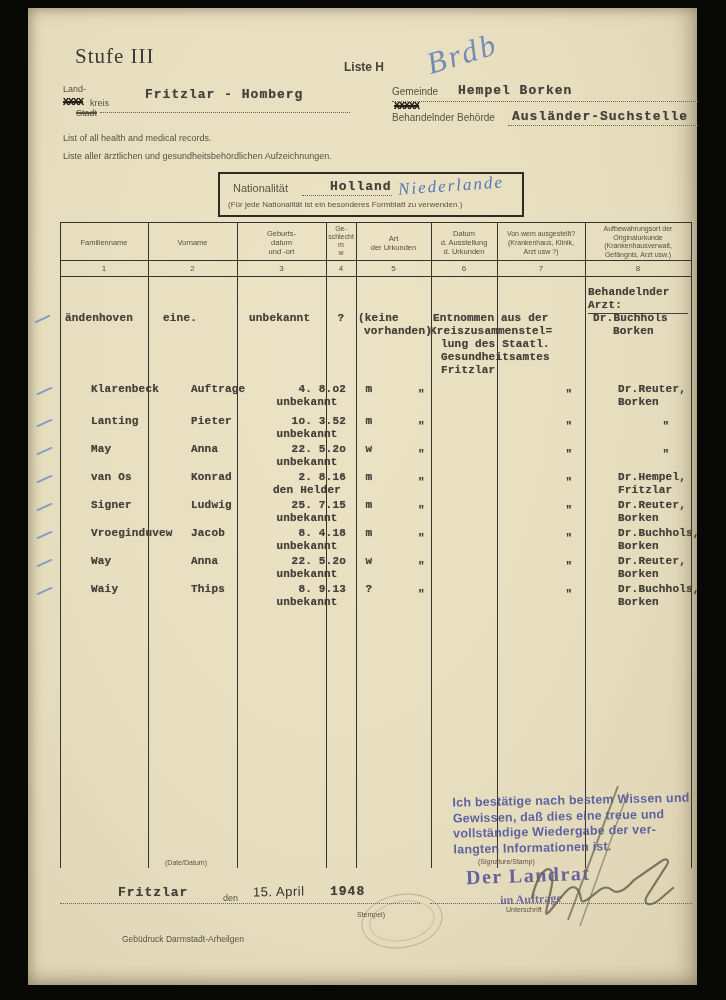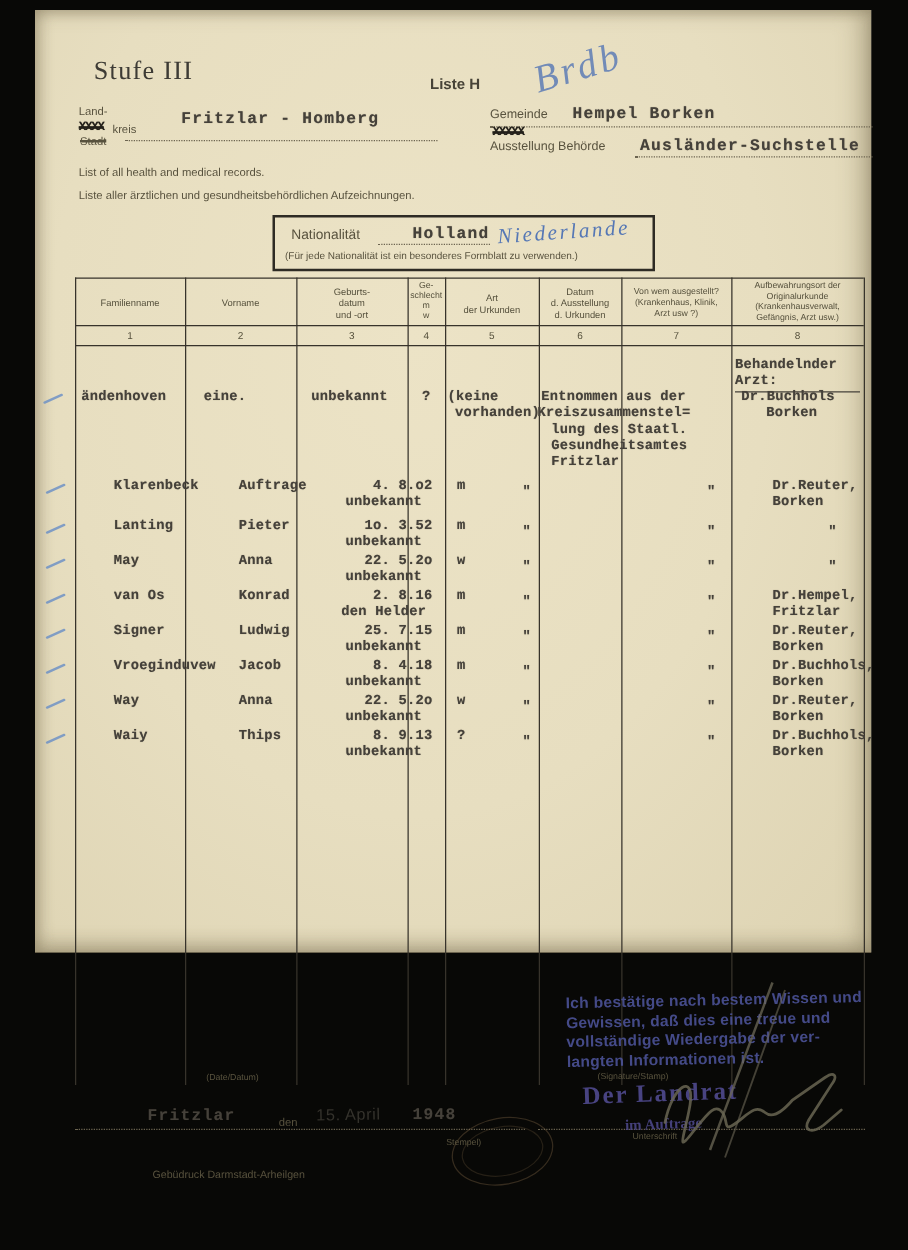--- a/index.html
+++ b/index.html
@@ -1,18 +1,18 @@
 <!DOCTYPE html>
 <html><head>
 <meta charset="utf-8">
 <style>
   html,body{margin:0;padding:0}
   body{width:726px;height:1000px;position:relative;background:#080806;overflow:hidden;
        font-family:"Liberation Sans",sans-serif;}
-  .paper{position:absolute;left:28px;top:8px;width:669px;height:754px;
+  .paper{position:absolute;left:28px;top:8px;width:669px;height:977px;
          background:radial-gradient(ellipse at 45% 35%, #ece3c6 0%, #e7dec0 55%, #ddd3b2 100%);
          box-shadow:inset -10px 0 18px rgba(95,82,55,.28), inset 6px 0 10px rgba(95,82,55,.18),
                     inset 0 -8px 14px rgba(95,82,55,.22), inset 0 4px 8px rgba(95,82,55,.12);}
   .abs{position:absolute}
   
   .t{position:absolute;font-family:"Liberation Mono","DejaVu Sans Mono",monospace;font-weight:bold;
      font-size:11px;line-height:13px;color:#45413a;letter-spacing:.2px;white-space:pre;
      text-shadow:0 0 .7px rgba(58,52,43,.55)}
   .t13{font-size:13px;letter-spacing:1px}
   
@@ -55,29 +55,29 @@
 
 <div class="paper">
 
   <div class="p serif" style="left:47px;top:36px;font-size:21px;color:#3d3b35;letter-spacing:1px">Stufe III</div>
   <div class="p" style="left:316px;top:52px;font-size:12px;font-weight:bold;color:#474337">Liste H</div>
   <div class="hand" style="left:398px;top:28px;font-size:31px;transform:rotate(-17deg);opacity:.8;letter-spacing:3px">Brdb</div>
 
   <div class="p" style="left:35px;top:76px;font-size:9px">Land-</div>
   <div class="t strike" style="left:35px;top:88px;font-size:10px;letter-spacing:-1px;color:#23201a">XXXX</div>
   <div class="p" style="left:62px;top:90px;font-size:9px">kreis</div>
-  <div class="p strike" style="left:36px;top:100px;font-size:9px">Stadt</div>
+  <div class="p strike" style="left:48px;top:100px;font-size:9px">Stadt</div>
   <div class="dots" style="left:72px;top:103px;width:250px"></div>
   <div class="t t13" style="left:117px;top:80px">Fritzlar - Homberg</div>
 
   <div class="p" style="left:364px;top:78px;font-size:10px">Gemeinde</div>
   <div class="dots" style="left:364px;top:92px;width:306px"></div>
   <div class="t strike" style="left:366px;top:92px;font-size:10px;letter-spacing:-1px;color:#23201a">XXXXX</div>
   <div class="t t13" style="left:430px;top:76px">Hempel Borken</div>
-  <div class="p" style="left:364px;top:104px;font-size:10px">Ausstellung Behörde</div>
+  <div class="p" style="left:364px;top:104px;font-size:10px">Behandelnder Behörde</div>
   <div class="t t13" style="left:484px;top:102px">Ausländer-Suchstelle</div>
   <div class="dots" style="left:480px;top:116px;width:190px"></div>
 
   <div class="p" style="left:35px;top:125px;font-size:9px">List of all health and medical records.</div>
   <div class="p" style="left:35px;top:143px;font-size:9px">Liste aller ärztlichen und gesundheitsbehördlichen Aufzeichnungen.</div>
 
   <div class="abs" style="left:190px;top:164px;width:302px;height:41px;border:2px solid #2e2b24">
     <div class="p" style="left:13px;top:8px;font-size:11px">Nationalität</div>
     <div class="dots" style="left:82px;top:20px;width:90px"></div>
     <div class="t t13" style="left:110px;top:6px">Holland</div>

